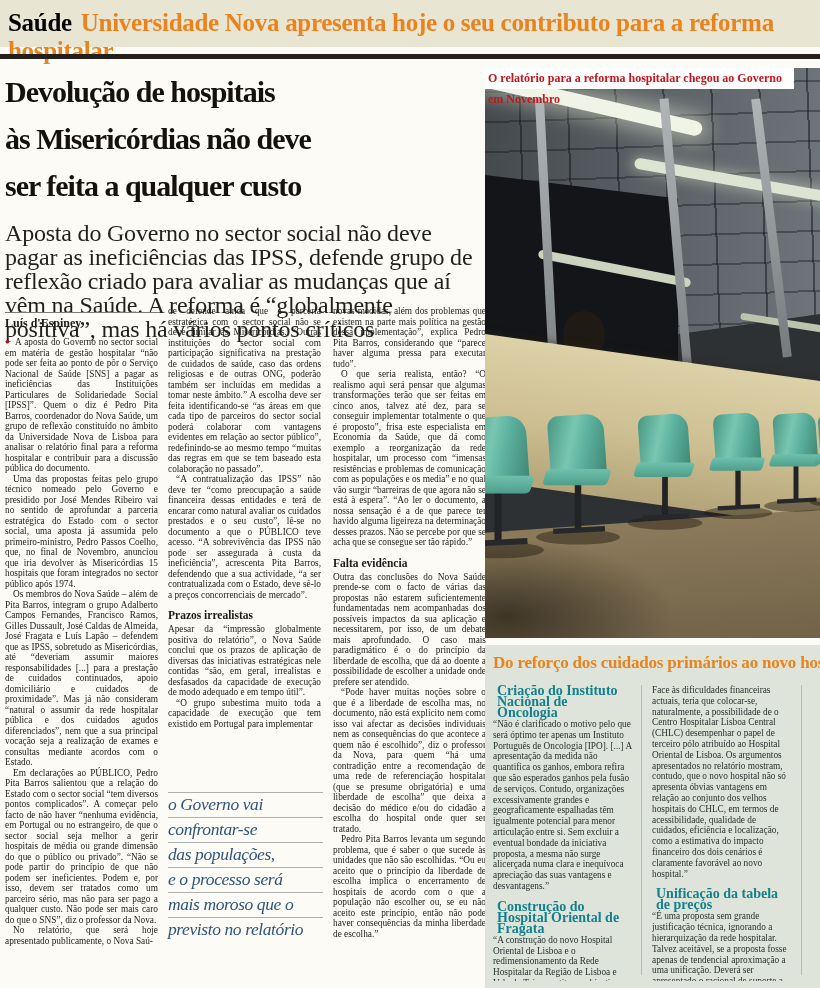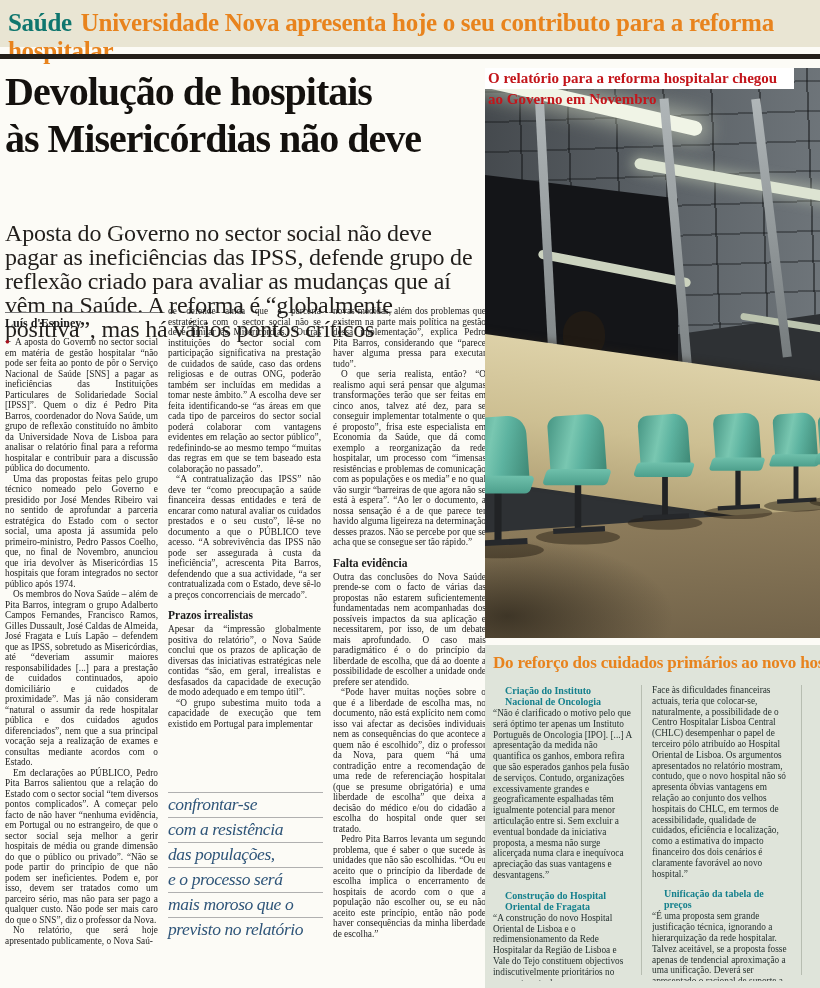--- a/index.html
+++ b/index.html
@@ -2,26 +2,26 @@
 <html><head>
 <meta charset="utf-8">
 <style>
   html,body{margin:0;padding:0;background:#888;}
   .page{position:relative;width:820px;height:988px;background:#fcfbf6;overflow:hidden;
         font-family:"Liberation Serif", serif;color:#1b1b1b;}
 
   
   .kicker{position:absolute;left:0;top:0;width:820px;height:47px;background:#e9e5d3;}
   .kicker-inner{padding:9px 0 0 8px;font-size:25px;font-weight:bold;letter-spacing:-0.3px;}
-  .kicker-section{color:#0f766e;margin-right:9px;}
+  .kicker-section{color:#000000;margin-right:9px;}
   .kicker-head{color:#e8831d;}
   .toprule{position:absolute;left:0;top:54px;width:820px;height:5px;background:#241f1a;}
 
   
-  .headline{position:absolute;left:5px;top:68px;width:484px;font-size:40px;line-height:47px;
+  .headline{position:absolute;left:5px;top:68px;width:484px;font-size:30px;line-height:47px;
             font-weight:bold;letter-spacing:-1px;color:#14110e;}
   .standfirst{position:absolute;left:5px;top:221px;width:480px;font-size:24px;line-height:24px;
               letter-spacing:-0.2px;color:#221f1c;}
 
   
   .col{position:absolute;top:306px;width:153px;font-size:9.3px;line-height:10.5px;overflow:hidden;}
   .col p{margin:0;text-align:justify;}
   .col p.ind{text-indent:8px;}
   .col-1{left:5px;height:666px;}
   .col-2{left:168px;height:462px;}
@@ -32,21 +32,21 @@
   .subhead{font-weight:bold;font-size:11.5px;line-height:12px;margin:9px 0 3px;}
 
   
   .pullquote{position:absolute;left:168px;top:792px;width:155px;}
   .pq-line{border-top:1px solid #b0b0b0;height:24px;line-height:23px;font-size:17.5px;
            font-style:italic;color:#2f5579;letter-spacing:-0.4px;white-space:nowrap;}
 
   
   .photo{position:absolute;left:485px;top:68px;width:335px;height:570px;background:#2e3134;overflow:hidden;}
   .caption{position:absolute;z-index:9;top:0;left:0;width:309px;height:21px;background:#ffffff;
-           color:#c3151b;font-weight:bold;font-size:15px;line-height:21px;padding-left:3px;box-sizing:border-box;}
+           color:#c3151b;font-weight:bold;font-size:12px;line-height:21px;padding-left:3px;box-sizing:border-box;}
   .art{position:absolute;inset:0;}
   .ph-ceiling{position:absolute;left:-45px;top:-35px;width:470px;height:300px;transform:rotate(-8deg);
       background:
         repeating-linear-gradient(96deg, rgba(18,20,22,.5) 0 2px, transparent 2px 48px),
         repeating-linear-gradient(6deg, rgba(18,20,22,.38) 0 2px, transparent 2px 30px),
         linear-gradient(100deg,#3d4145 0%,#5a6065 45%,#7b8287 100%);}
   .tube{position:absolute;border-radius:8px;}
   .tube-1{left:-15px;top:28px;width:235px;height:15px;background:#f0f4e6;transform:rotate(13deg);
           box-shadow:0 0 20px 7px rgba(238,244,214,.45);}
   .tube-2{left:148px;top:108px;width:215px;height:11px;background:#dde4d2;transform:rotate(10deg);
@@ -87,41 +87,42 @@
              transform:rotate(-3deg);}
 
   
   .sidebar{position:absolute;left:485px;top:645px;width:335px;height:343px;background:#dfe4da;overflow:hidden;}
   .sb-title{padding:8px 0 0 8px;font-size:17px;font-weight:bold;color:#e8831d;letter-spacing:-0.2px;
             white-space:nowrap;overflow:hidden;}
   .sb-col{position:absolute;top:40px;width:141px;font-size:9.3px;line-height:10.8px;color:#26312f;
           height:296px;overflow:hidden;}
   .sb-col-a{left:8px;}
   .sb-col-b{left:167px;}
-  .sb-head{color:#15808d;font-weight:bold;font-size:10px;line-height:11px;margin:0 12px 1px;}
+  .sb-head{color:#15808d;font-weight:bold;font-size:14px;line-height:11px;margin:0 4px 1px;}
   .sb-body{margin:0 0 9px;text-align:left;}
   .sb-div{position:absolute;top:40px;height:290px;width:1px;background:#b7bdb1;}
   .sb-div-1{left:156px;}
   .sb-div-2{left:316px;}
 </style>
 </head>
 <body>
 
 <div class="page">
 
   <div class="kicker">
     <div class="kicker-inner">
       <span class="kicker-section">Saúde</span><span class="kicker-head">Universidade Nova apresenta hoje o seu contributo para a reforma hospitalar</span>
     </div>
   </div>
   <div class="toprule"></div>
 
   <div class="headline">
     <div>Devolução de hospitais</div>
     <div>às Misericórdias não deve</div>
+    <div>ser feita a qualquer custo</div>
   </div>
   <div class="standfirst">Aposta do Governo no sector social não deve pagar as ineficiências das IPSS, defende grupo de reflexão criado para avaliar as mudanças que aí vêm na Saúde. A reforma é “globalmente positiva”, mas há vários pontos críticos</div>
 
   <div class="col col-1">
     <div class="byline">Luís d'Espiney</div>
     <p><span class="bullet">●</span> <span>A aposta do Governo no sector social em matéria de gestão hospitalar “não pode ser feita ao ponto de pôr o Serviço Nacional de Saúde [SNS] a pagar as ineficiências das Instituições Particulares de Solidariedade Social [IPSS]”. Quem o diz é Pedro Pita Barros, coordenador do Nova Saúde, um grupo de reflexão constituído no âmbito da Universidade Nova de Lisboa para analisar o relatório final para a reforma hospitalar e contribuir para a discussão pública do documento.</span></p>
     <p class="ind">Uma das propostas feitas pelo grupo técnico nomeado pelo Governo e presidido por José Mendes Ribeiro vai no sentido de aprofundar a parceria estratégica do Estado com o sector social, uma aposta já assumida pelo primeiro-ministro, Pedro Passos Coelho, que, no final de Novembro, anunciou que iria devolver às Misericórdias 15 hospitais que foram integrados no sector público após 1974.</p>
     <p class="ind">Os membros do Nova Saúde – além de Pita Barros, integram o grupo Adalberto Campos Fernandes, Francisco Ramos, Gilles Dussault, José Caldas de Almeida, José Fragata e Luís Lapão – defendem que as IPSS, sobretudo as Misericórdias, até “deveriam assumir maiores responsabilidades [...] para a prestação de cuidados continuados, apoio domiciliário e cuidados de proximidade”. Mas já não consideram “natural o assumir da rede hospitalar pública e dos cuidados agudos diferenciados”, nem que a sua principal vocação seja a realização de exames e consultas mediante acordos com o Estado.</p>
     <p class="ind">Em declarações ao PÚBLICO, Pedro Pita Barros salientou que a relação do Estado com o sector social “tem diversos pontos complicados”. A começar pelo facto de não haver “nenhuma evidência, em Portugal ou no estrangeiro, de que o sector social seja melhor a gerir hospitais de média ou grande dimensão do que o público ou privado”. “Não se pode partir do princípio de que não podem ser ineficientes. Podem e, por isso, devem ser tratados como um parceiro sério, mas não para ser pago a qualquer custo. Não pode ser mais caro do que o SNS”, diz o professor da Nova.</p>
     <p class="ind">No relatório, que será hoje apresentado publicamente, o Nova Saú-</p>
@@ -129,22 +130,22 @@
 
   <div class="col col-2">
     <p>de defende ainda que a parceria estratégica com o sector social não se deve limitar às Misericórdias. “Outras instituições do sector social com participação significativa na prestação de cuidados de saúde, caso das ordens religiosas e de outras ONG, poderão também ser incluídas em medidas a tomar neste âmbito.” A escolha deve ser feita identificando-se “as áreas em que cada tipo de parceiros do sector social poderá colaborar com vantagens evidentes em relação ao sector público”, redefinindo-se ao mesmo tempo “muitas das regras em que se tem baseado esta colaboração no passado”.</p>
     <p class="ind">“A contratualização das IPSS” não deve ter “como preocupação a saúde financeira dessas entidades e terá de encarar como natural avaliar os cuidados prestados e o seu custo”, lê-se no documento a que o PÚBLICO teve acesso. “A sobrevivência das IPSS não pode ser assegurada à custa da ineficiência”, acrescenta Pita Barros, defendendo que a sua actividade, “a ser contratualizada com o Estado, deve sê-lo a preços concorrenciais de mercado”.</p>
     <div class="subhead">Prazos irrealistas</div>
     <p>Apesar da “impressão globalmente positiva do relatório”, o Nova Saúde conclui que os prazos de aplicação de diversas das iniciativas estratégicas nele contidas “são, em geral, irrealistas e desfasados da capacidade de execução de modo adequado e em tempo útil”.</p>
     <p class="ind">“O grupo subestima muito toda a capacidade de execução que tem existido em Portugal para implementar</p>
   </div>
 
   <div class="pullquote">
+    <div class="pq-line">o Governo vai</div>
     <div class="pq-line">confrontar-se</div>
-    <div class="pq-line">com a resistência</div>
     <div class="pq-line">das populações,</div>
     <div class="pq-line">e o processo será</div>
     <div class="pq-line">mais moroso que o</div>
     <div class="pq-line">previsto no relatório</div>
   </div>
 
   <div class="col col-3">
     <p>novas medidas, além dos problemas que existem na parte mais política na gestão dessa implementação”, explica Pedro Pita Barros, considerando que “parece haver alguma pressa para executar tudo”.</p>
     <p class="ind">O que seria realista, então? “O realismo aqui será pensar que algumas transformações terão que ser feitas em cinco anos, talvez até dez, para se conseguir implementar totalmente o que é proposto”, frisa este especialista em Economia da Saúde, que dá como exemplo a reorganização da rede hospitalar, um processo com “imensas resistências e problemas de comunicação com as populações e os media” e no qual vão surgir “barreiras de que agora não se está à espera”. “Ao ler o documento, a nossa sensação é a de que parece ter havido alguma ligeireza na determinação desses prazos. Não se percebe por que se acha que se consegue ser tão rápido.”</p>
     <div class="subhead">Falta evidência</div>

